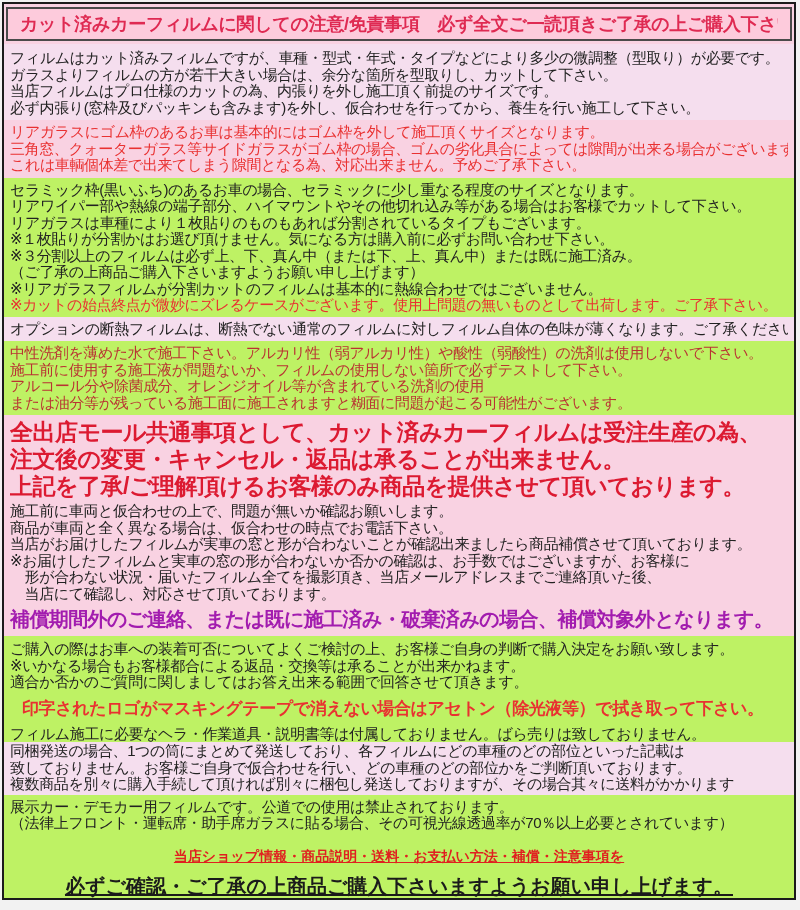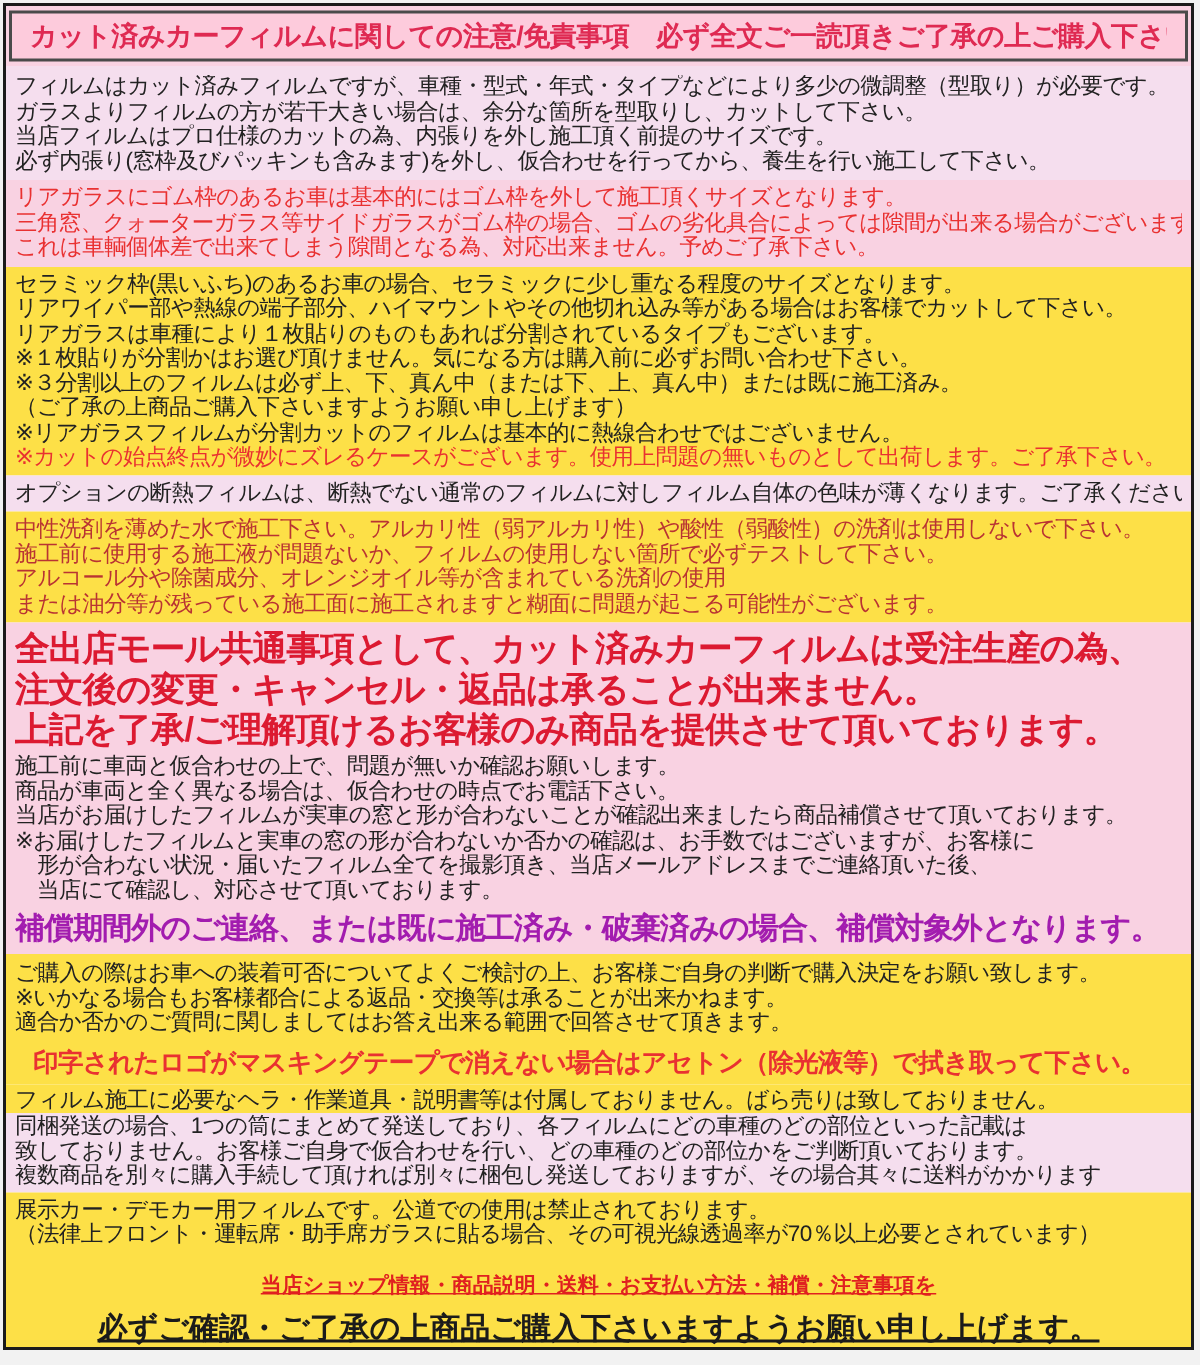--- a/index.html
+++ b/index.html
@@ -7,21 +7,21 @@
        font-family:"Liberation Sans","DejaVu Sans",sans-serif;}
   .page{position:absolute;left:2px;top:2px;width:790px;height:894px;
         border:2px solid #1b1b1b;background:#ffffff;overflow:hidden;
         display:flex;flex-direction:column;}
   .sec{flex:0 0 auto;}
   .ln{white-space:nowrap;overflow:hidden;}
 
   
   .bg-pink{background:#F9D2E2;}
   .bg-pale{background:#F5DEEE;}
-  .bg-white{background:#fde047;}
+  .bg-white{background:#bef264;}
 
   
   .titleband{padding:3px 2px 3px;}
   .titlebox{border:2px solid #4a4a4a;background:#FDCBDC;
             padding:3px 12px;text-align:center;}
   .titlebox .ln{font-size:18px;font-weight:bold;color:#DF2A52;letter-spacing:-0.3px;}
 
   
   .body-txt .ln{font-size:15px;line-height:16.5px;color:#222;letter-spacing:-0.4px;}
   .red-txt .ln{color:#E93131;}

